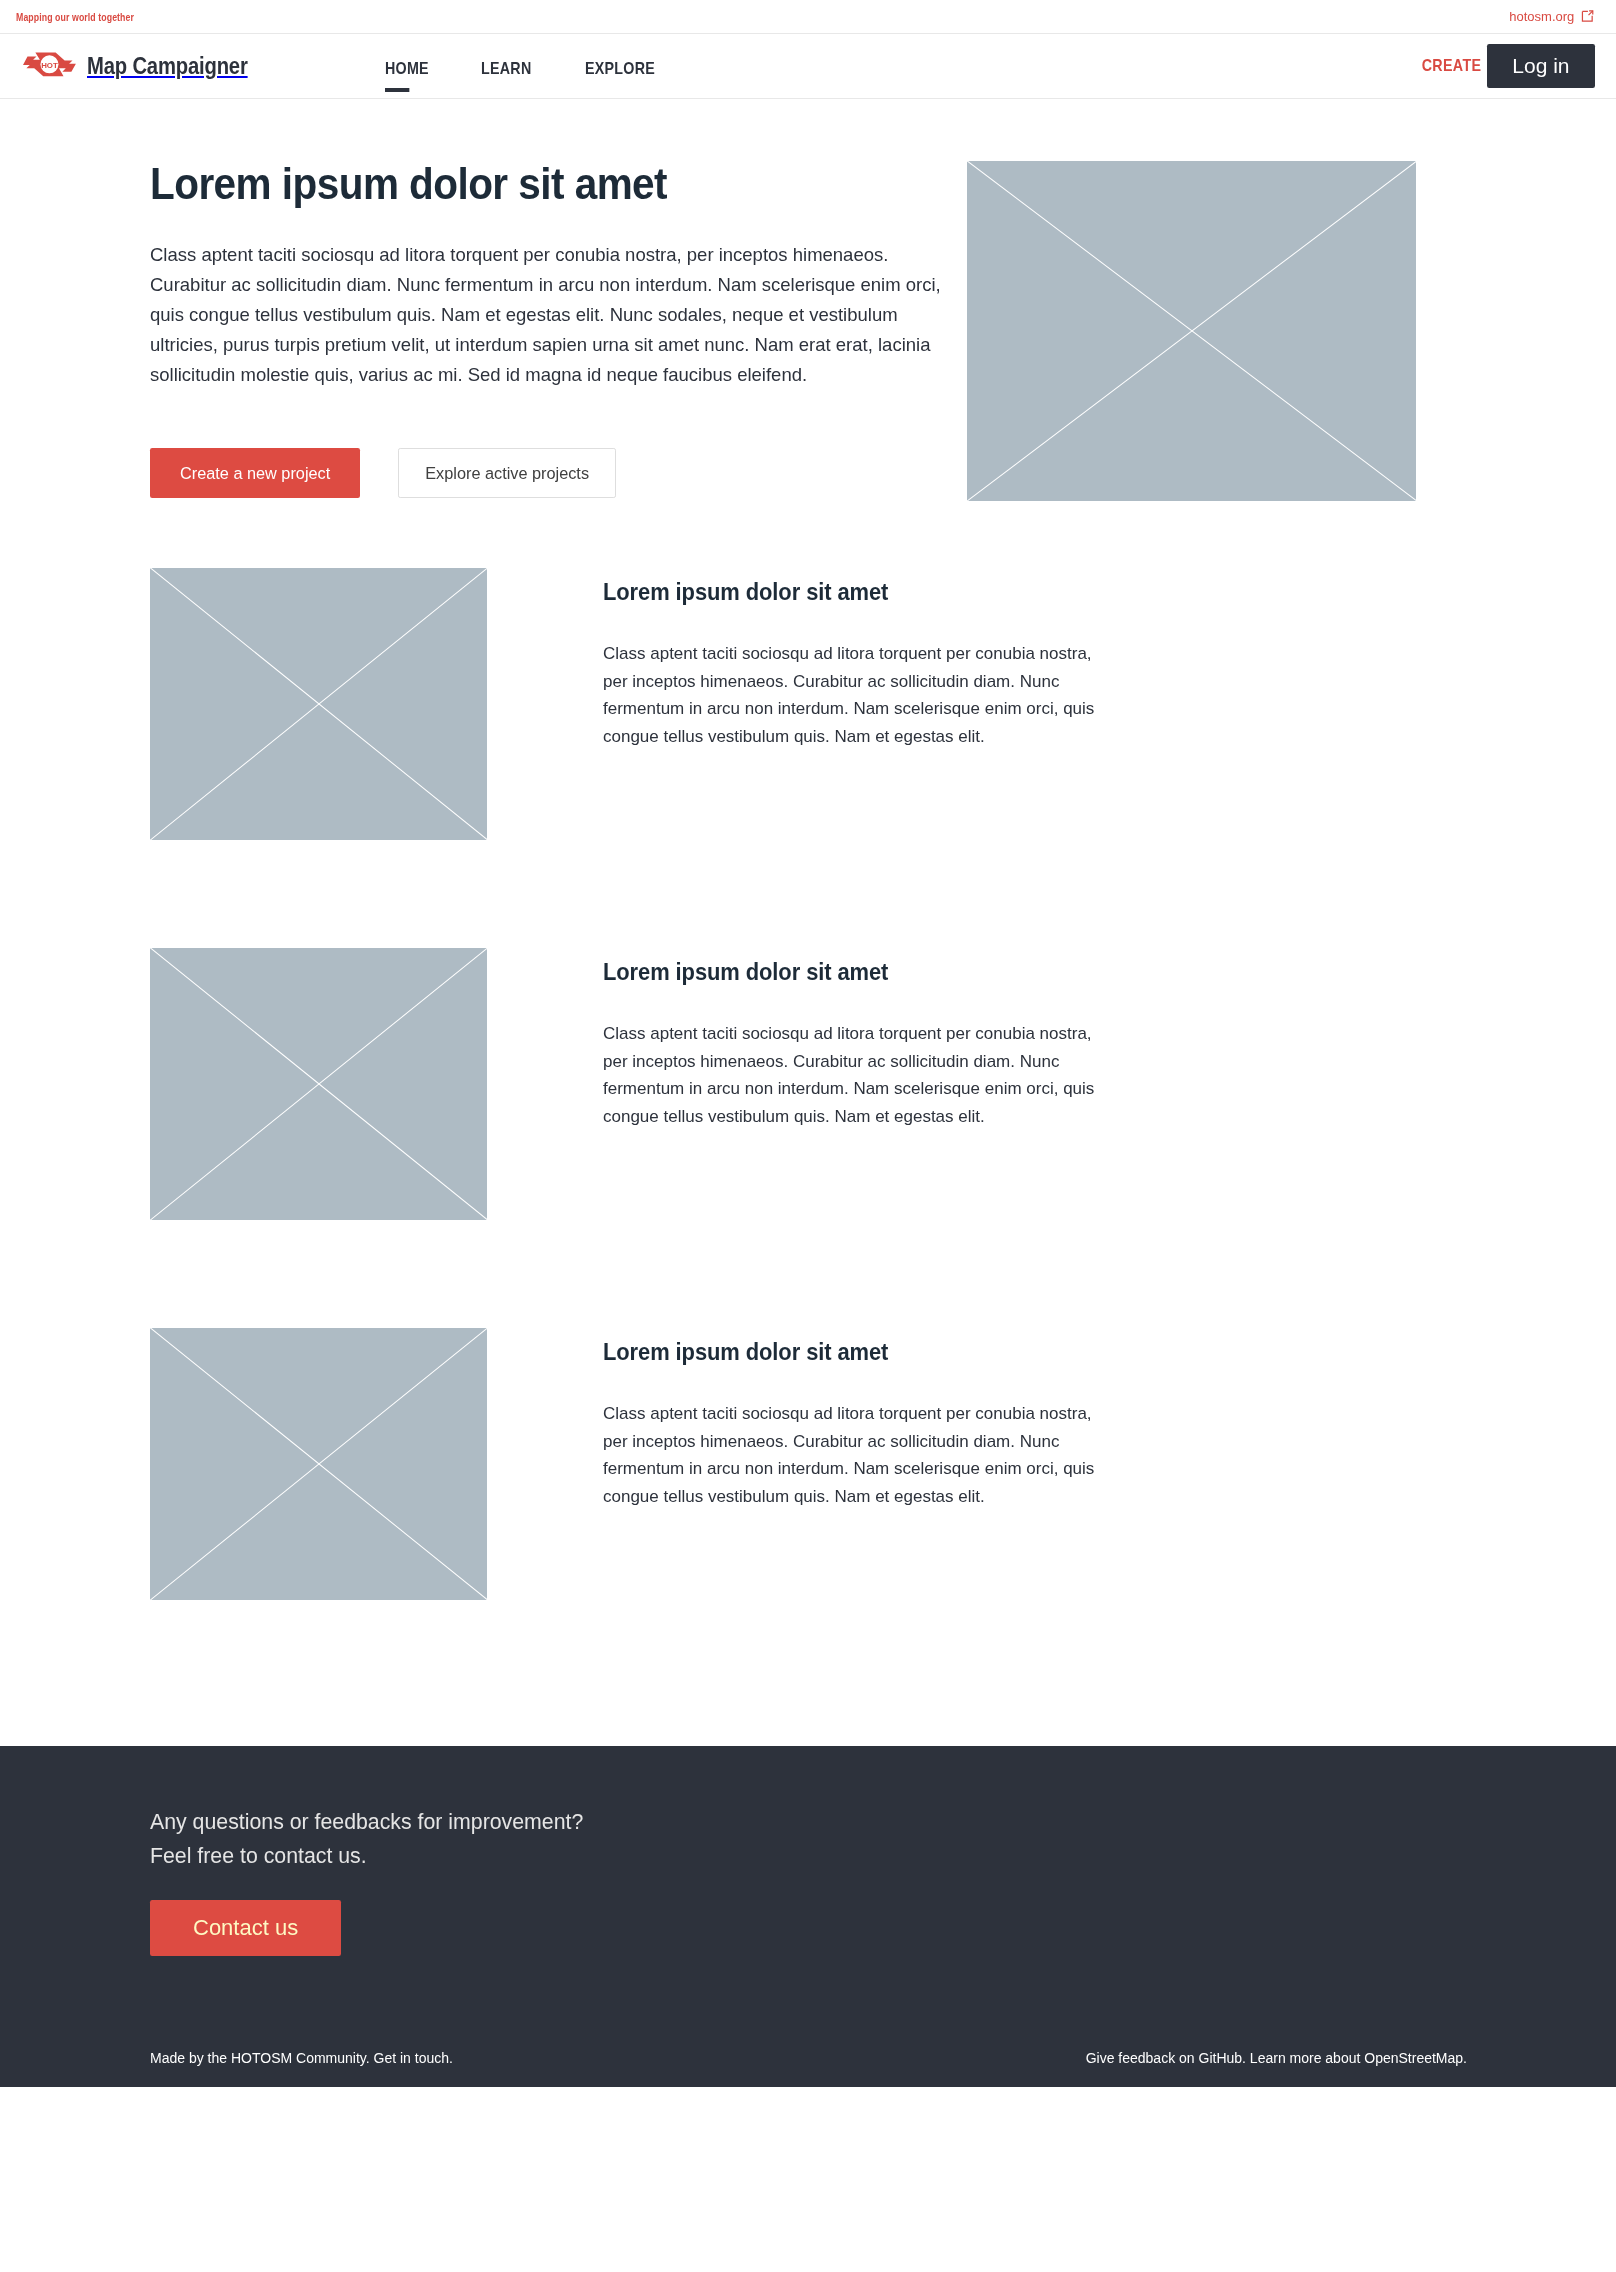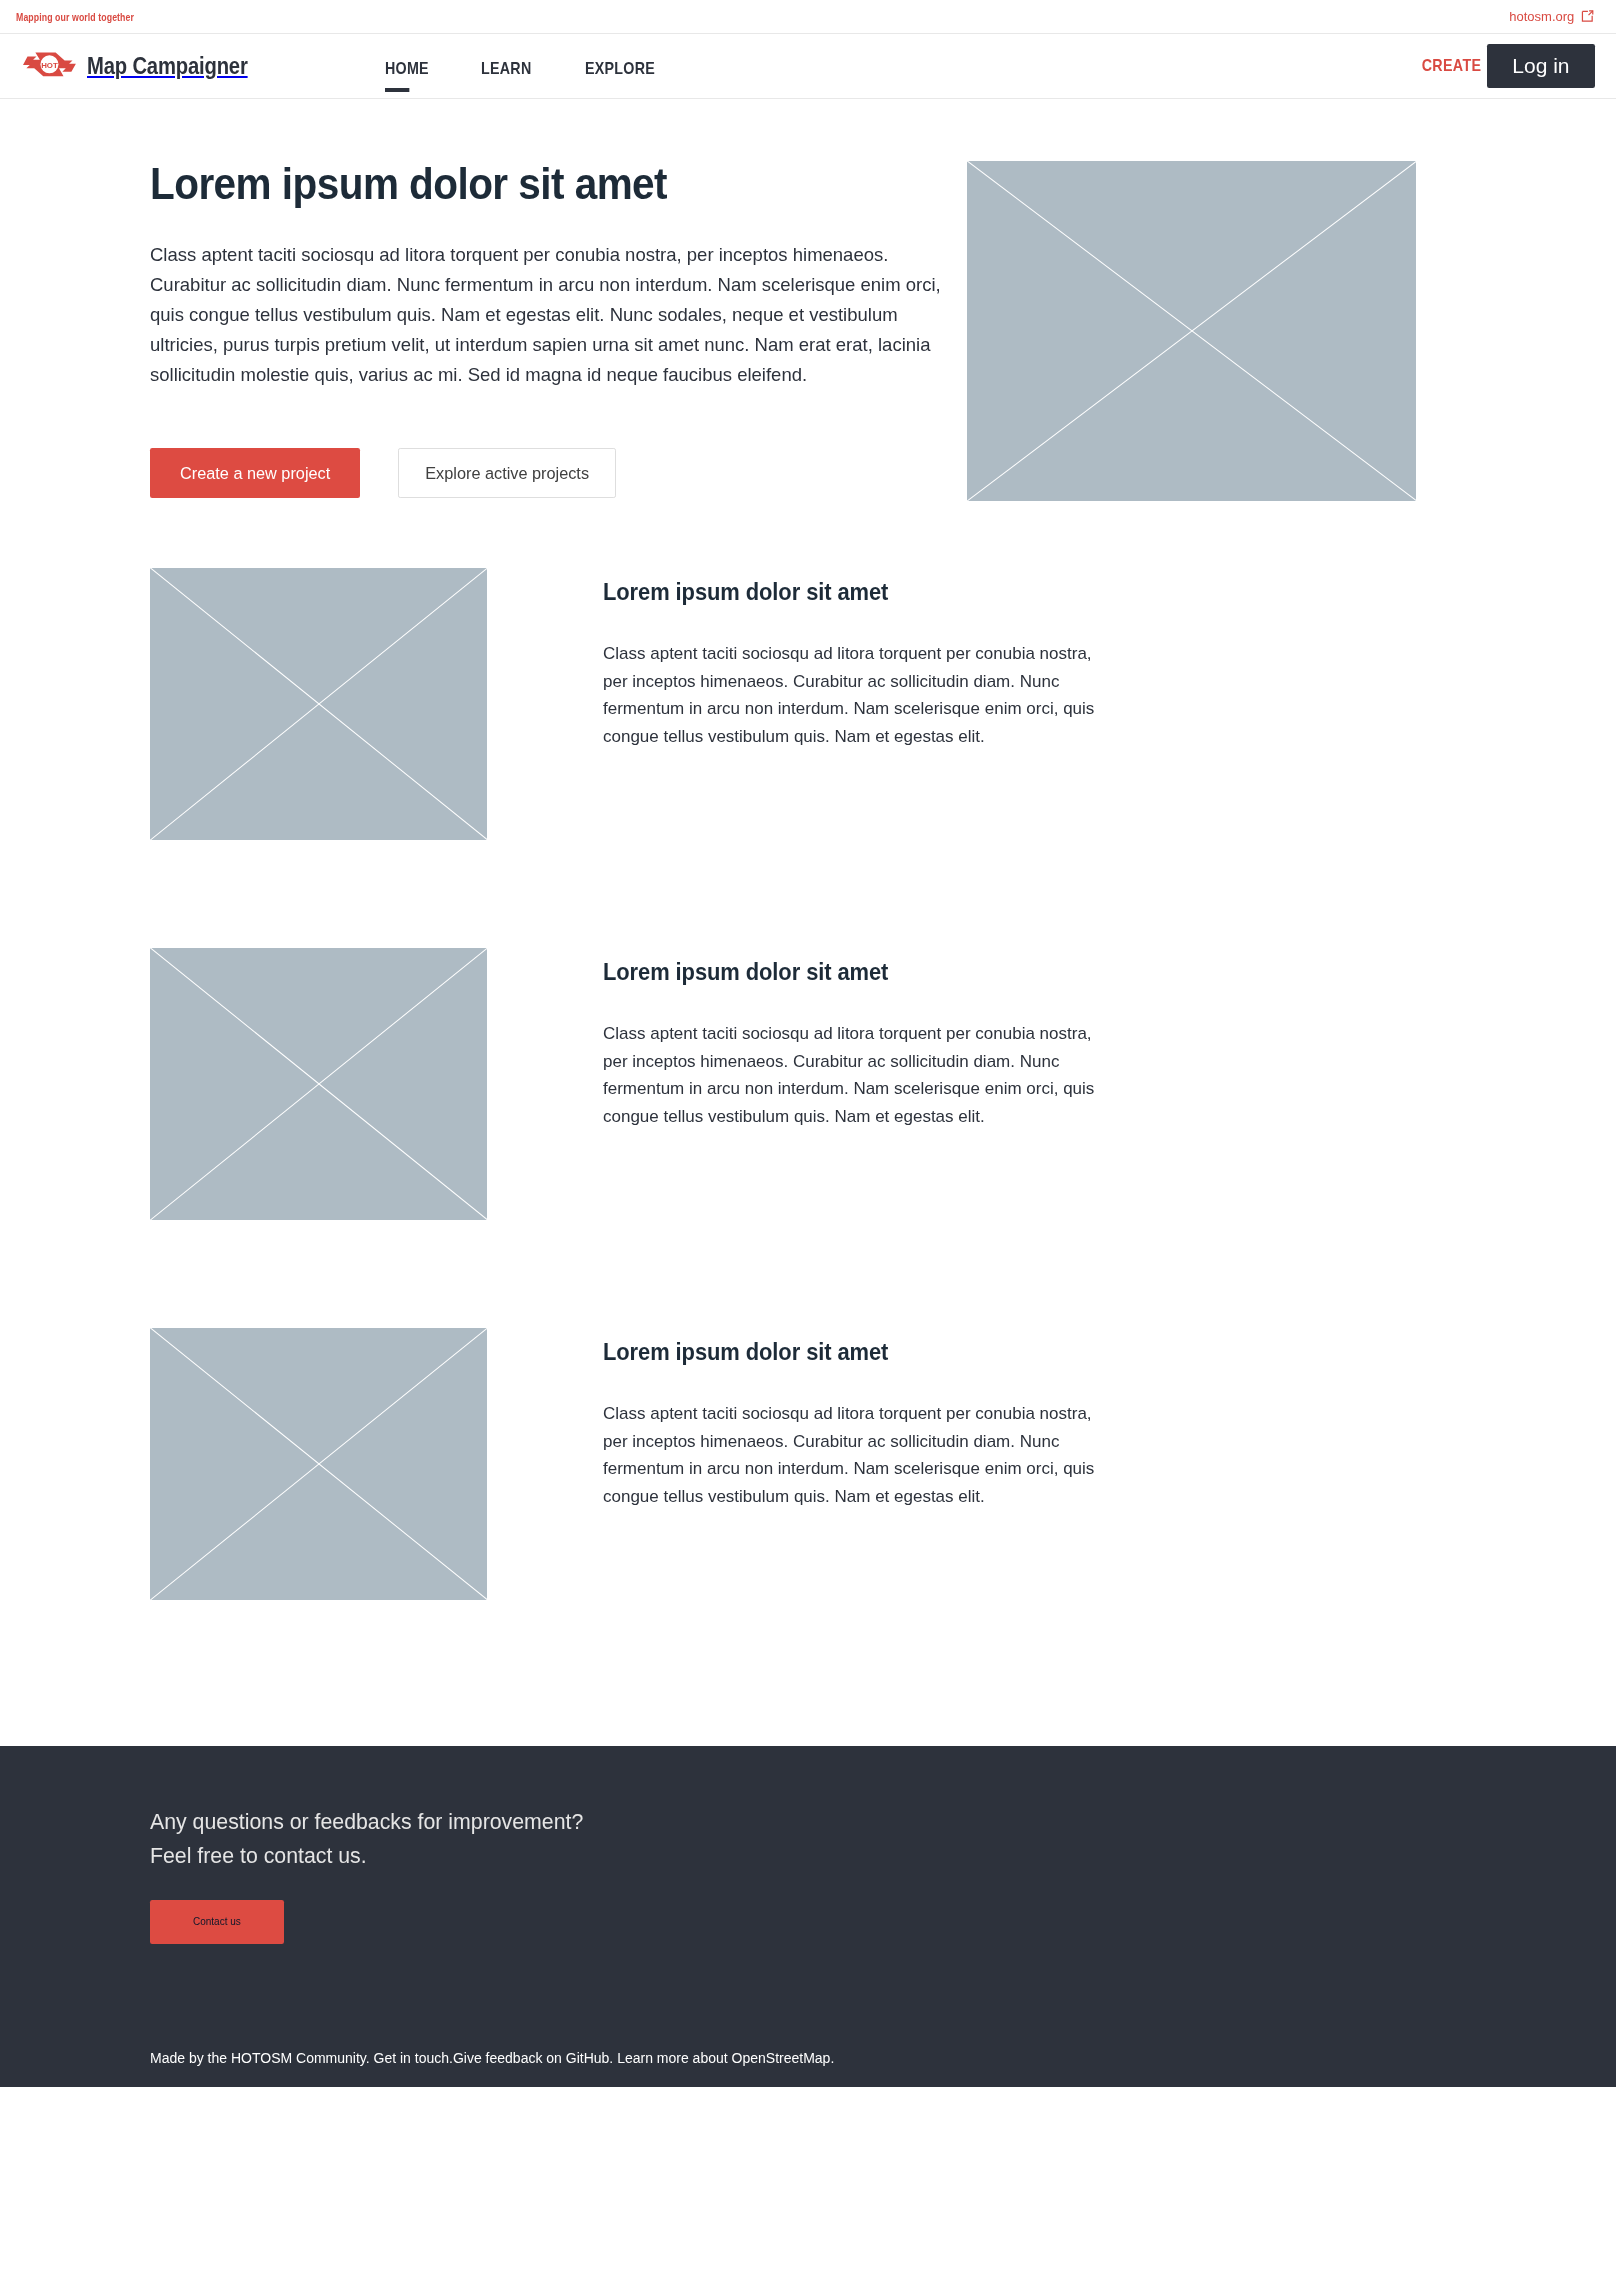--- a/index.html
+++ b/index.html
@@ -231,38 +231,38 @@
     font-weight: 400;
     color: #e5e5e5;
   }
   .footer-mid {
     display: flex;
     align-items: flex-start;
     margin-top: 27px;
   }
   .btn-contact {
     background: #dd4b42;
-    color: #0f172a;
+    color: #fef9c3;
     border: none;
     border-radius: 2.2px;
     font-family: inherit;
-    font-size: 10px;
+    font-size: 22px;
     padding: 17px 43px;
     cursor: pointer;
     white-space: nowrap;
     line-height: 1;
     text-align: right;
   }
   .footer-bottom {
     position: absolute;
     left: 150px;
     right: 150px;
     bottom: 21.3px;
     display: flex;
-    justify-content: flex-start;
+    justify-content: space-between;
     align-items: baseline;
     font-size: 14px;
     color: #ffffff;
   }
   .footer-bottom span { white-space: nowrap; }
 </style>
 </head>
 <body>
 
 <div class="topbar">

